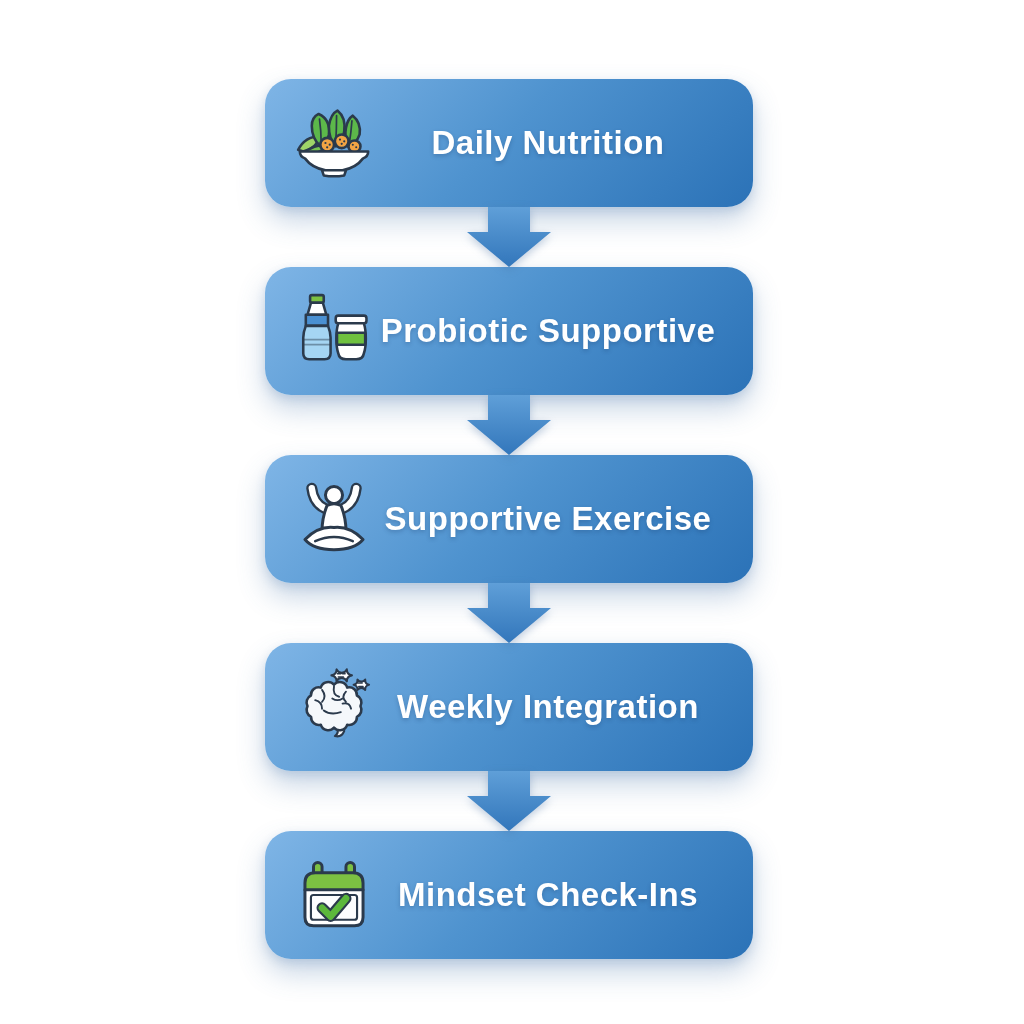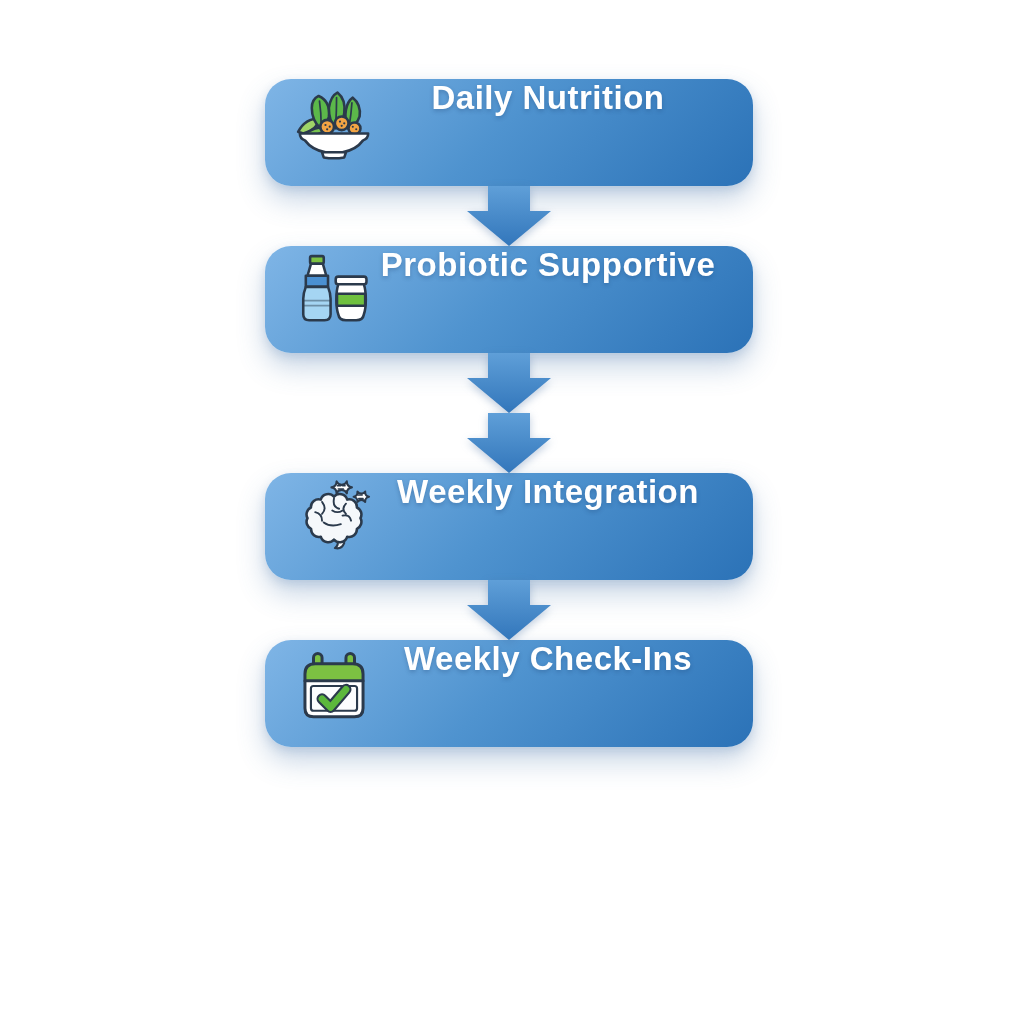--- a/index.html
+++ b/index.html
@@ -11,26 +11,26 @@
     overflow:hidden;
   }
   .flow{
     position:absolute;
     left:265px; top:79px;
     width:488px;
     display:flex;
     flex-direction:column;
   }
   .step{
-    height:107px;
+    height:128px;
     border-radius:26px;
     background:linear-gradient(135deg,#7fb5e6 0%,#4f93cf 48%,#2b72b7 100%);
     box-shadow:0 14px 28px rgba(70,115,170,0.30), 0 4px 10px rgba(70,115,170,0.18);
     display:flex;
-    align-items:flex-start;
+    align-items:center;
     padding:0 26px 0 28px;
     box-sizing:border-box;
   }
   .icon{
     width:82px;height:92px;
     flex:none;
     display:flex;align-items:center;justify-content:center;
   }
   .icon svg{width:82px;height:88px;}
   .label{
@@ -130,20 +130,39 @@
     </span>
     <span class="label">Probiotic Supportive</span>
   </section>
 
   <div class="connector">
     <svg viewBox="0 0 84 60">
         <path d="M21,0 H63 V25 H84 L42,60 L0,25 H21 Z" fill="url(#arrowGrad)"></path>
       </svg>
   </div>
 
+  <section class="step">
+    <span class="icon">
+      <svg viewBox="0 0 96 96">
+        <g stroke="#2b3a4c" stroke-linecap="round" stroke-linejoin="round">
+          <path d="M38,36 Q24,30 22,12" fill="none" stroke-width="13"></path>
+          <path d="M58,36 Q72,30 74,12" fill="none" stroke-width="13"></path>
+          <g stroke="#ffffff" stroke-width="7.5">
+            <path d="M38,36 Q24,30 22,12" fill="none"></path>
+            <path d="M58,36 Q72,30 74,12" fill="none"></path>
+          </g>
+          <circle cx="48" cy="20" r="10" fill="#ffffff" stroke-width="3.5"></circle>
+          <path d="M40,32 Q48,28 56,32 Q62,46 62,62 H34 Q34,46 40,32 Z" fill="#ffffff" stroke-width="3.5"></path>
+          <path d="M14,72 Q30,56 48,58 Q66,56 82,72 Q72,84 48,84 Q24,84 14,72 Z" fill="#ffffff" stroke-width="3.5"></path>
+          <path d="M26,74 Q48,64 70,74" fill="none" stroke-width="3"></path>
+        </g>
+      </svg>
+    </span>
+    <span class="label">Supportive Exercise</span>
+  </section>
 
   <div class="connector">
     <svg viewBox="0 0 84 60">
         <path d="M21,0 H63 V25 H84 L42,60 L0,25 H21 Z" fill="url(#arrowGrad)"></path>
       </svg>
   </div>
 
   <section class="step">
     <span class="icon">
       <svg viewBox="0 0 96 96">
@@ -176,16 +195,16 @@
           <rect x="24" y="10" width="10" height="18" rx="5" fill="#7cc142"></rect>
           <rect x="62" y="10" width="10" height="18" rx="5" fill="#7cc142"></rect>
           <path d="M14,34 q0,-12 12,-12 h44 q12,0 12,12 v8 h-68 z" fill="#7cc142"></path>
           <path d="M14,42 h68 v32 q0,10 -10,10 h-48 q-10,0 -10,-10 z" fill="#ffffff"></path>
           <rect x="21" y="48" width="54" height="29" rx="3" fill="#fcfdfe" stroke-width="2.5"></rect>
           <path d="M34,63 l10,10 l18,-21" fill="none" stroke-width="13"></path>
           <path d="M34,63 l10,10 l18,-21" fill="none" stroke="#5cb83c" stroke-width="8"></path>
         </g>
       </svg>
     </span>
-    <span class="label">Weekly Check-Ins</span>
+    <span class="label">Mindset Check-Ins</span>
   </section>
 
 </div>
 
 </body></html>

